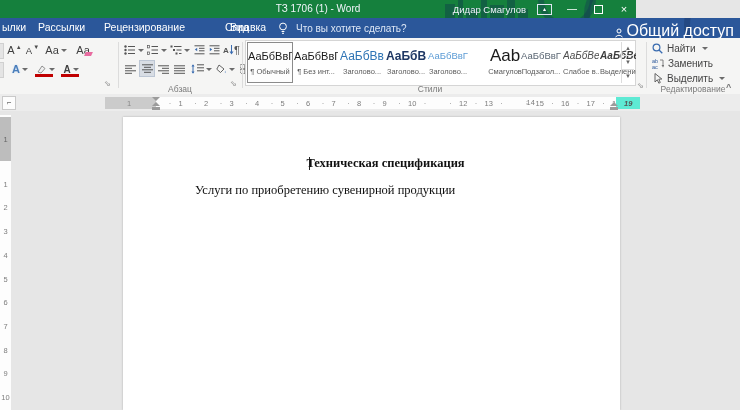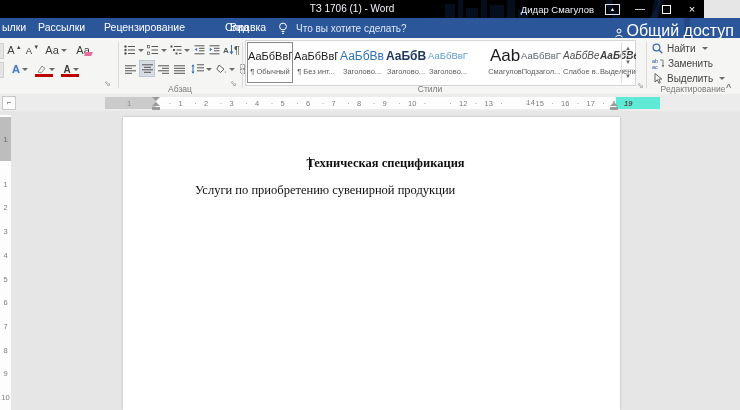--- a/index.html
+++ b/index.html
@@ -2,21 +2,21 @@
 <html><head>
 <meta charset="utf-8">
 <style>
   html,body{margin:0;padding:0;}
   body{width:740px;height:410px;overflow:hidden;position:relative;
        font-family:"Liberation Sans","DejaVu Sans",sans-serif;
        background:#e6e6e6;-webkit-font-smoothing:antialiased;}
   .abs{position:absolute;}
 
   
-  #titlebar{left:0;top:0;width:704px;height:18px;background:#000000;color:#fff;overflow:hidden;}
+  #titlebar{left:0;top:0;width:636px;height:18px;background:#15803d;color:#fff;overflow:hidden;}
   #tabrow{left:0;top:18px;width:740px;height:20px;background:#2b579a;color:#fff;overflow:hidden;}
   .deco-bar{position:absolute;background:rgba(15,40,80,.35);bottom:0;}
   .deco-circle{position:absolute;border:6px solid rgba(20,45,90,.35);border-radius:50%;}
   #win-title{left:0;right:0;top:3px;text-align:center;font-size:10px;color:#f2f5fb;}
   #user-name{right:110px;top:4px;font-size:9.5px;color:#eef2f9;}
   .winbtn{top:3px;width:16px;height:12px;text-align:center;font-size:10px;line-height:12px;color:#fff;}
   #btn-ribbonopts{right:84px;top:4px;width:13px;height:9px;border:1px solid #dfe6f2;font-size:6px;line-height:8px;}
   #btn-min{right:56px;}
   #btn-restore .r-outer{display:inline-block;width:7px;height:7px;border:1px solid #fff;margin-top:2px;}
   #btn-restore{right:30px;}
@@ -53,21 +53,21 @@
   
   .edrow{position:absolute;left:652px;font-size:10px;color:#444;height:13px;display:flex;align-items:center;gap:4px;}
 
   
   #rulerrow{left:0;top:94px;width:740px;height:17px;background:#ececec;}
   #tabsel{left:2px;top:2px;width:12px;height:12px;background:#fdfdfd;border:1px solid #c9c9c9;color:#6e6e6e;font-size:8px;line-height:11px;text-align:center;}
   #hruler{left:105px;top:3px;width:535px;height:12px;font-size:7.5px;color:#7d7d7d;}
   .hseg{position:absolute;top:0;height:12px;}
   #hseg-left{left:0;width:51px;background:#cbcbcb;}
   #hseg-mid{left:51px;width:460px;background:#fdfdfd;}
-  #hseg-right{left:511px;width:44px;background:#5eead4;color:#555;font-style:italic;}
+  #hseg-right{left:511px;width:24px;background:#5eead4;color:#555;font-style:italic;}
   .rnum{position:absolute;top:2px;}
   .rdot{position:absolute;top:2px;color:#9a9a9a;}
   .ind-tri{position:absolute;width:0;height:0;border-left:4px solid transparent;border-right:4px solid transparent;}
   .tri-down{border-top:4px solid #9b9b9b;}
   .tri-up{border-bottom:4px solid #9b9b9b;}
   .ind-box{position:absolute;width:8px;height:3px;background:#9b9b9b;}
 
   
   #docarea{left:0;top:111px;width:740px;height:299px;background:#e6e6e6;}
   #page{left:123px;top:6px;width:497px;height:293px;background:#fff;box-shadow:0 0 2px rgba(0,0,0,.25);}

